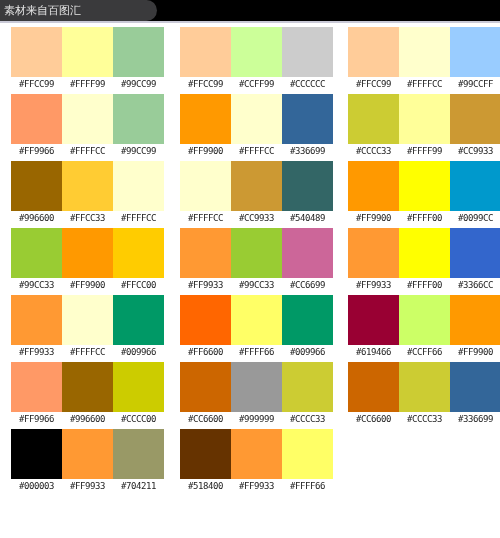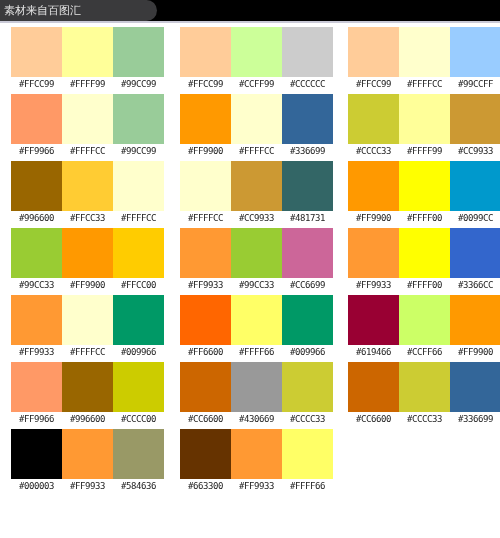--- a/index.html
+++ b/index.html
@@ -214,21 +214,21 @@
       </div>
       <div class="group g2">
         <div class="chips">
           <div class="chip" title="#FFFFCC" style="background: rgb(255, 255, 204);"></div>
           <div class="chip" title="#CC9933" style="background: rgb(204, 153, 51);"></div>
           <div class="chip" title="#336666" style="background: rgb(51, 102, 102);"></div>
         </div>
         <div class="labels">
           <div class="label">#FFFFCC</div>
           <div class="label">#CC9933</div>
-          <div class="label">#481731</div>
+          <div class="label">#540489</div>
         </div>
       </div>
       <div class="group g3">
         <div class="chips">
           <div class="chip" title="#FF9900" style="background: rgb(255, 153, 0);"></div>
           <div class="chip" title="#FFFF00" style="background: rgb(255, 255, 0);"></div>
           <div class="chip" title="#0099CC" style="background: rgb(0, 153, 204);"></div>
         </div>
         <div class="labels">
           <div class="label">#FF9900</div>
@@ -327,21 +327,21 @@
         </div>
       </div>
       <div class="group g2">
         <div class="chips">
           <div class="chip" title="#CC6600" style="background: rgb(204, 102, 0);"></div>
           <div class="chip" title="#999999" style="background: rgb(153, 153, 153);"></div>
           <div class="chip" title="#CCCC33" style="background: rgb(204, 204, 51);"></div>
         </div>
         <div class="labels">
           <div class="label">#CC6600</div>
-          <div class="label">#430669</div>
+          <div class="label">#999999</div>
           <div class="label">#CCCC33</div>
         </div>
       </div>
       <div class="group g3">
         <div class="chips">
           <div class="chip" title="#CC6600" style="background: rgb(204, 102, 0);"></div>
           <div class="chip" title="#CCCC33" style="background: rgb(204, 204, 51);"></div>
           <div class="chip" title="#336699" style="background: rgb(51, 102, 153);"></div>
         </div>
         <div class="labels">
@@ -354,31 +354,31 @@
     <div class="row">
       <div class="group g1">
         <div class="chips">
           <div class="chip" title="#000000" style="background: rgb(0, 0, 0);"></div>
           <div class="chip" title="#FF9933" style="background: rgb(255, 153, 51);"></div>
           <div class="chip" title="#999966" style="background: rgb(153, 153, 102);"></div>
         </div>
         <div class="labels">
           <div class="label">#000003</div>
           <div class="label">#FF9933</div>
-          <div class="label">#584636</div>
+          <div class="label">#704211</div>
         </div>
       </div>
       <div class="group g2">
         <div class="chips">
           <div class="chip" title="#663300" style="background: rgb(102, 51, 0);"></div>
           <div class="chip" title="#FF9933" style="background: rgb(255, 153, 51);"></div>
           <div class="chip" title="#FFFF66" style="background: rgb(255, 255, 102);"></div>
         </div>
         <div class="labels">
-          <div class="label">#663300</div>
+          <div class="label">#518400</div>
           <div class="label">#FF9933</div>
           <div class="label">#FFFF66</div>
         </div>
       </div>
       <div class="group g3 empty">
         <div class="chips">
           <div class="chip"></div>
           <div class="chip"></div>
           <div class="chip"></div>
         </div>

